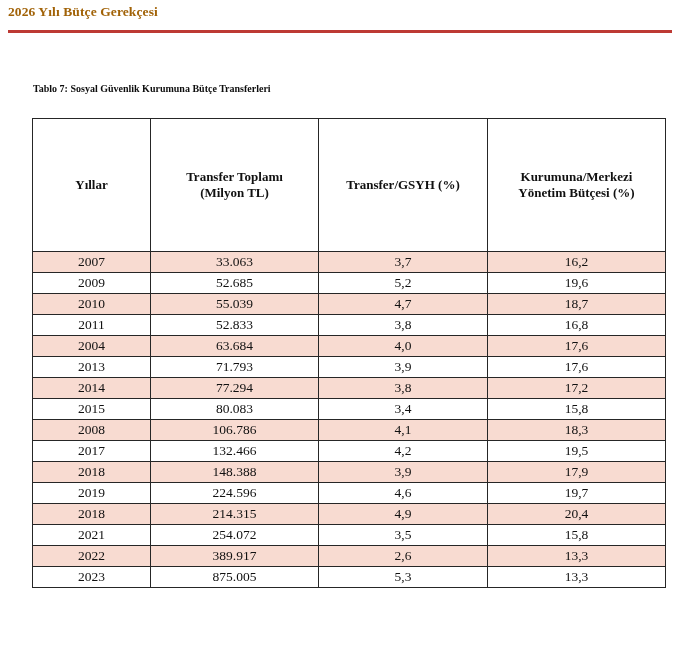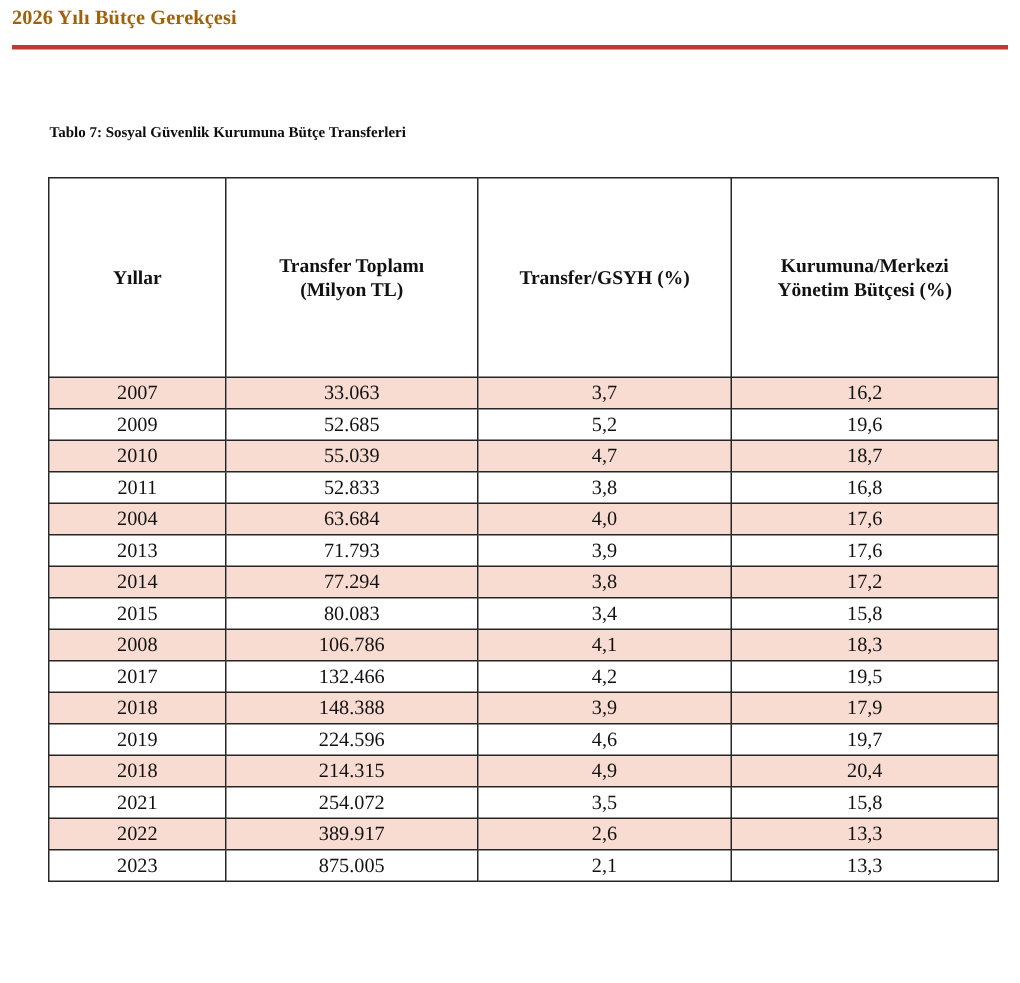--- a/index.html
+++ b/index.html
@@ -172,17 +172,17 @@
     </tr>
     <tr>
       <td class="year">2022</td>
       <td>389.917</td>
       <td>2,6</td>
       <td>13,3</td>
     </tr>
     <tr>
       <td class="year">2023</td>
       <td>875.005</td>
-      <td>2,1</td>
+      <td>5,3</td>
       <td>13,3</td>
     </tr>
   </tbody>
 </table>
 
 </body></html>

